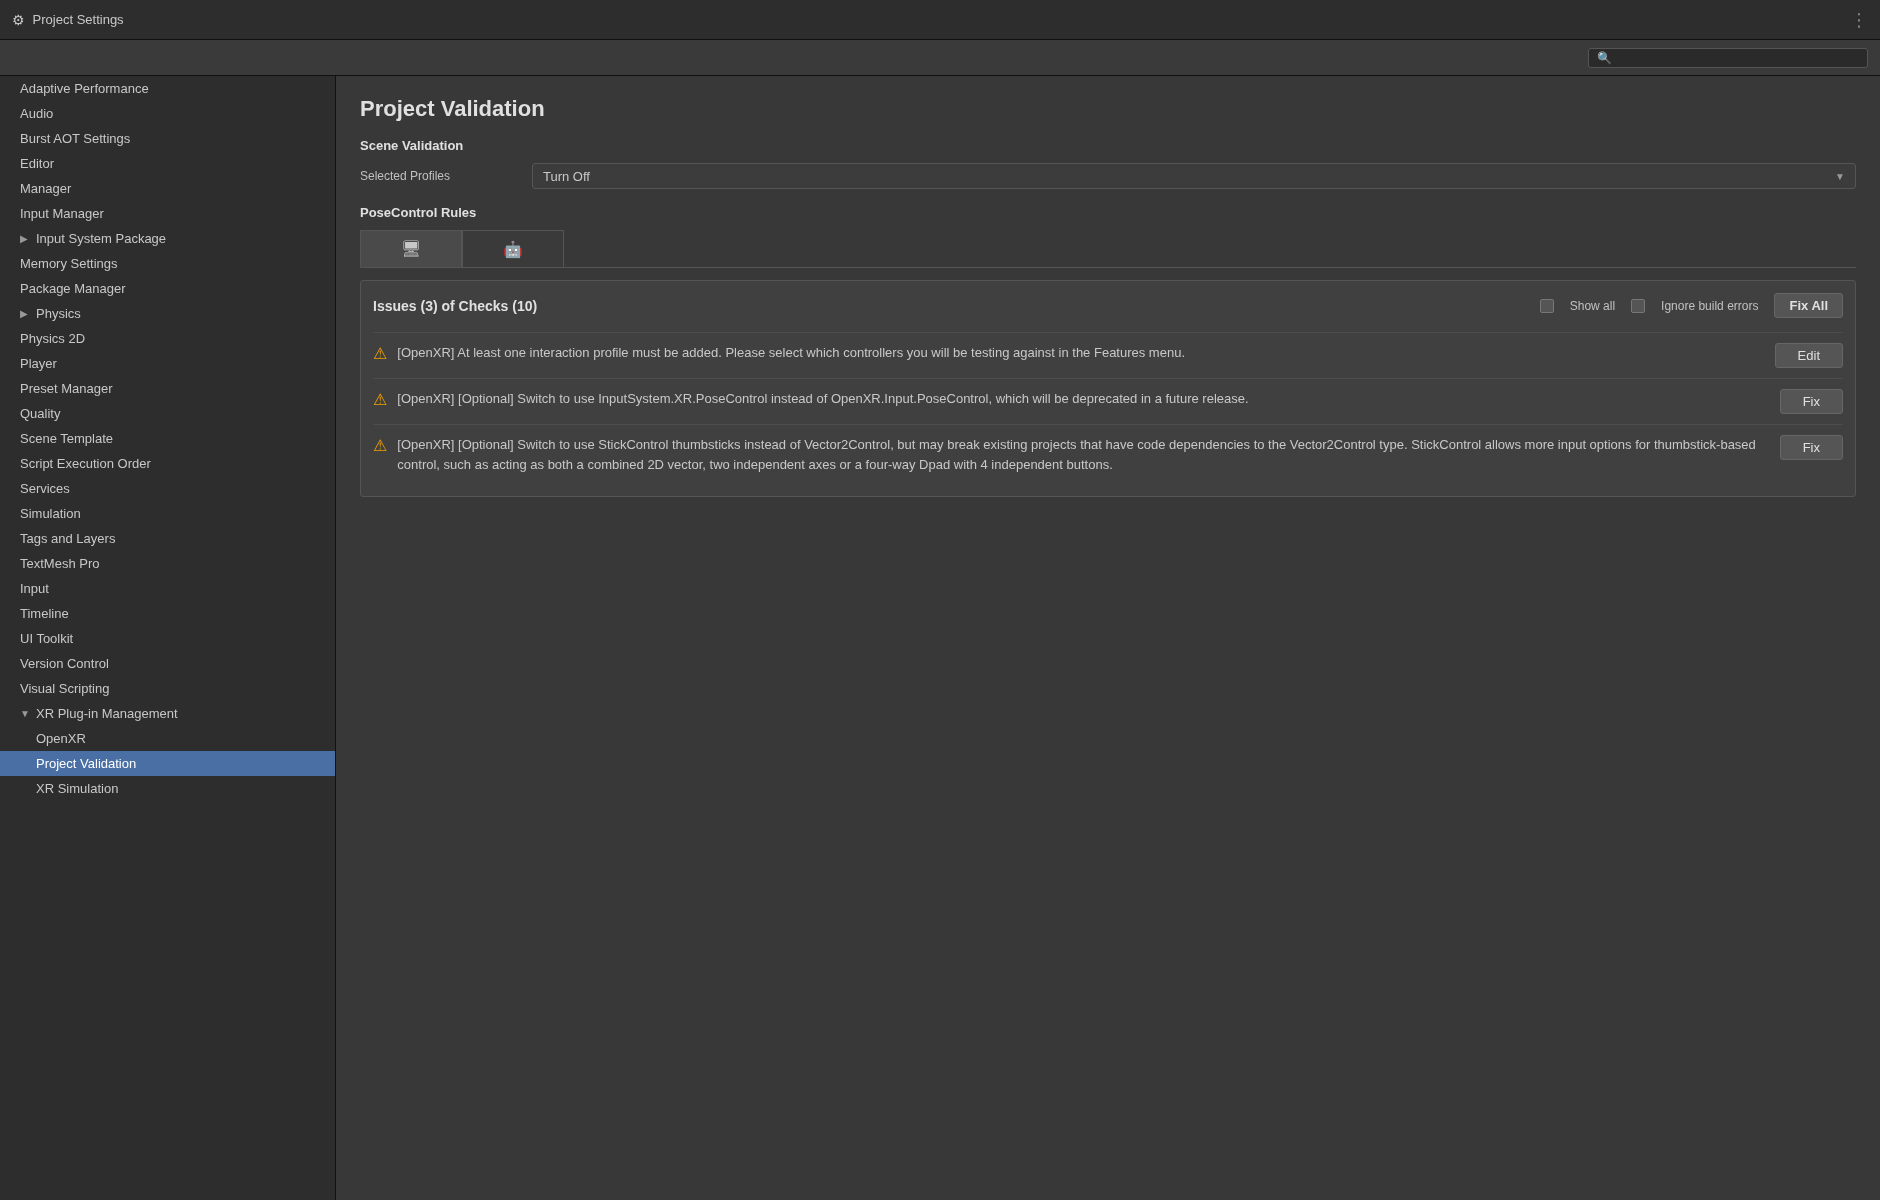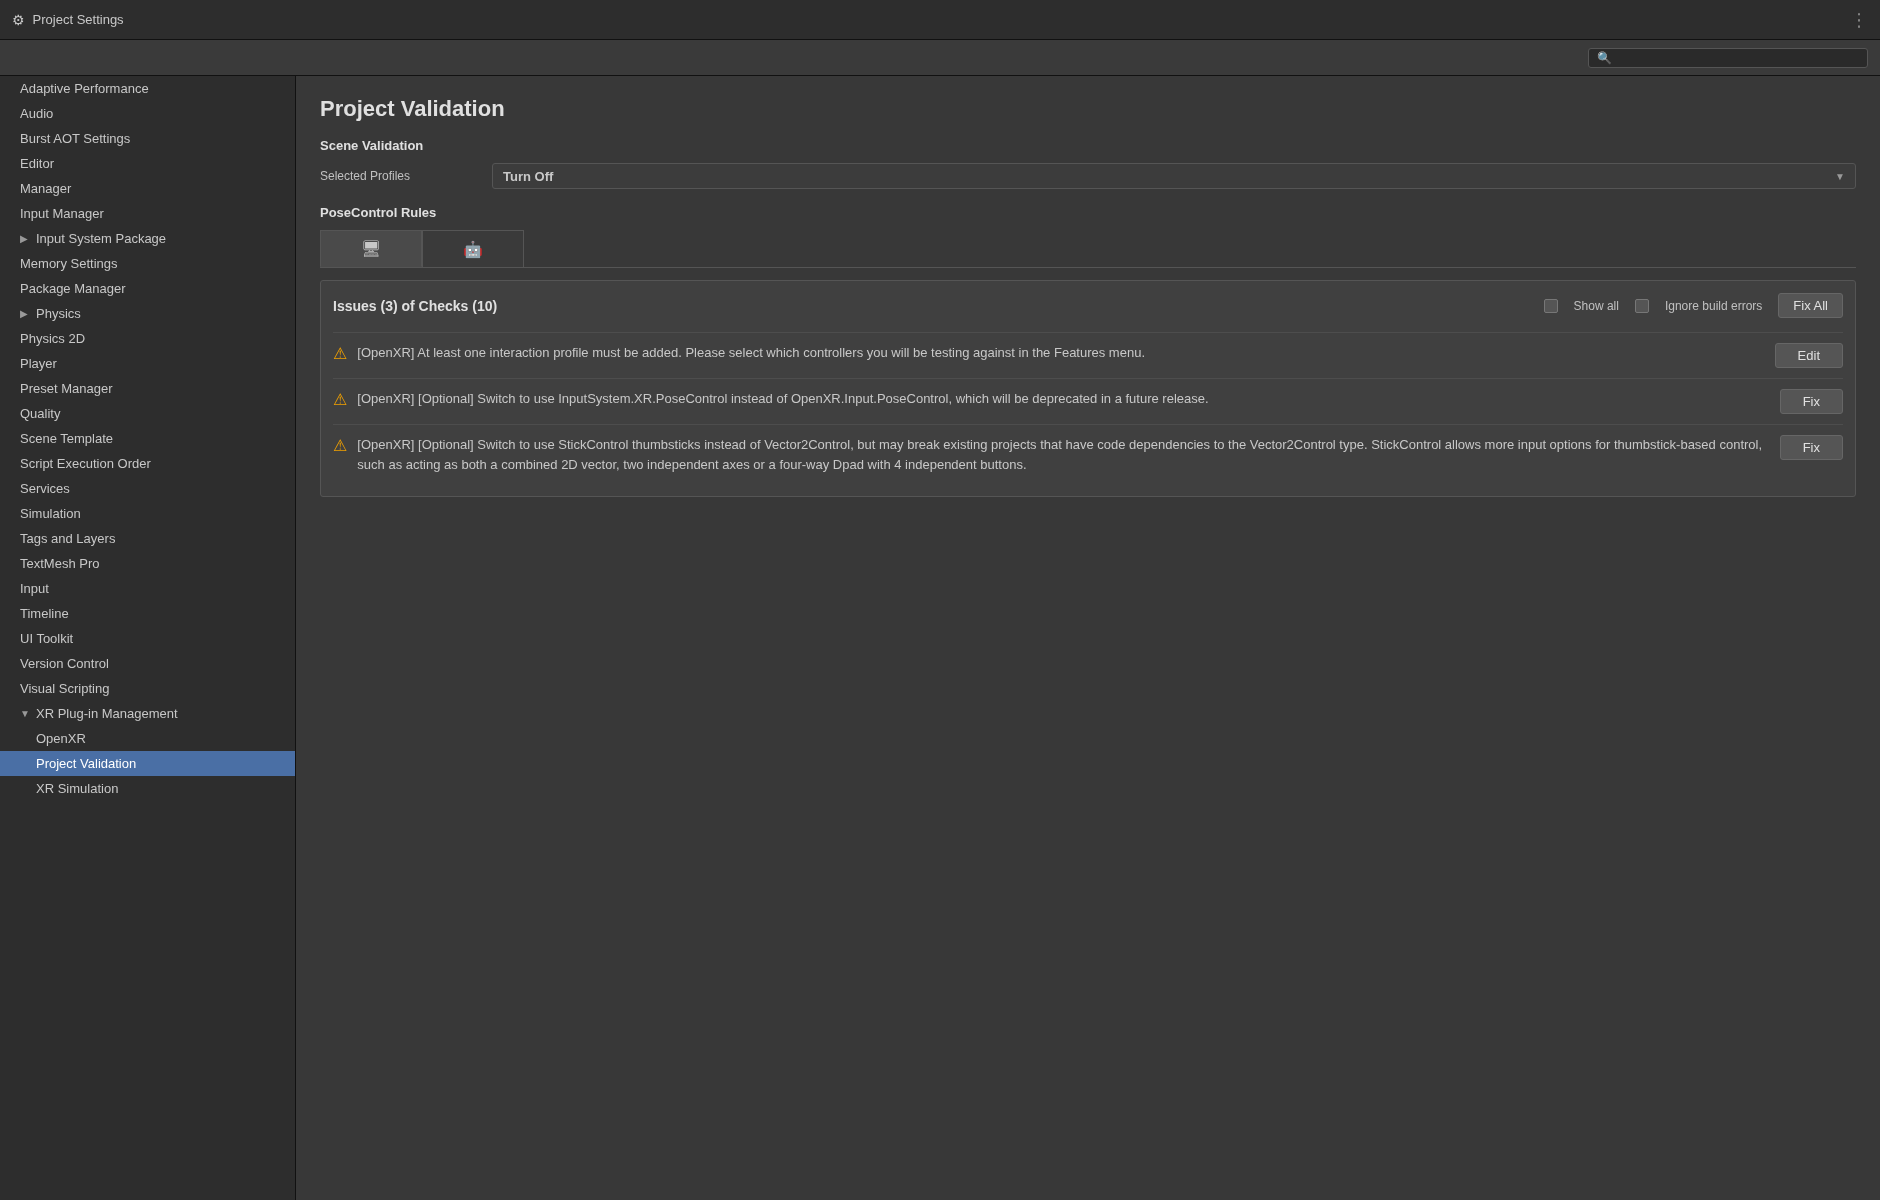--- a/index.html
+++ b/index.html
@@ -74,21 +74,21 @@
     }
 
     
     .main-layout {
       display: flex;
       height: calc(1200px - 76px);
     }
 
     
     .sidebar {
-      width: 296px;
+      width: 336px;
       background: #2d2d2d;
       border-right: 1px solid #111;
       overflow-y: auto;
       flex-shrink: 0;
     }
     .sidebar-item {
       padding: 5px 16px 5px 20px;
       cursor: pointer;
       color: #c8c8c8;
       font-size: 13px;
@@ -153,21 +153,20 @@
       border: 1px solid #555;
       border-radius: 3px;
       padding: 4px 10px;
       color: #c8c8c8;
       font-size: 13px;
       display: flex;
       align-items: center;
       justify-content: space-between;
       cursor: pointer;
       height: 26px;
-      font-weight: bold;
     }
     .dropdown-arrow {
       color: #999;
       font-size: 10px;
     }
 
     
     .tabs-row {
       display: flex;
       margin-bottom: 12px;
@@ -230,20 +229,21 @@
 
     .fix-all-btn {
       background: #555;
       border: 1px solid #666;
       border-radius: 3px;
       color: #e0e0e0;
       font-size: 13px;
       padding: 4px 14px;
       cursor: pointer;
       white-space: nowrap;
+      font-weight: bold;
     }
 
     
     .issue-row {
       display: flex;
       align-items: flex-start;
       gap: 10px;
       padding: 10px 0;
       border-top: 1px solid #4d4d4d;
     }

